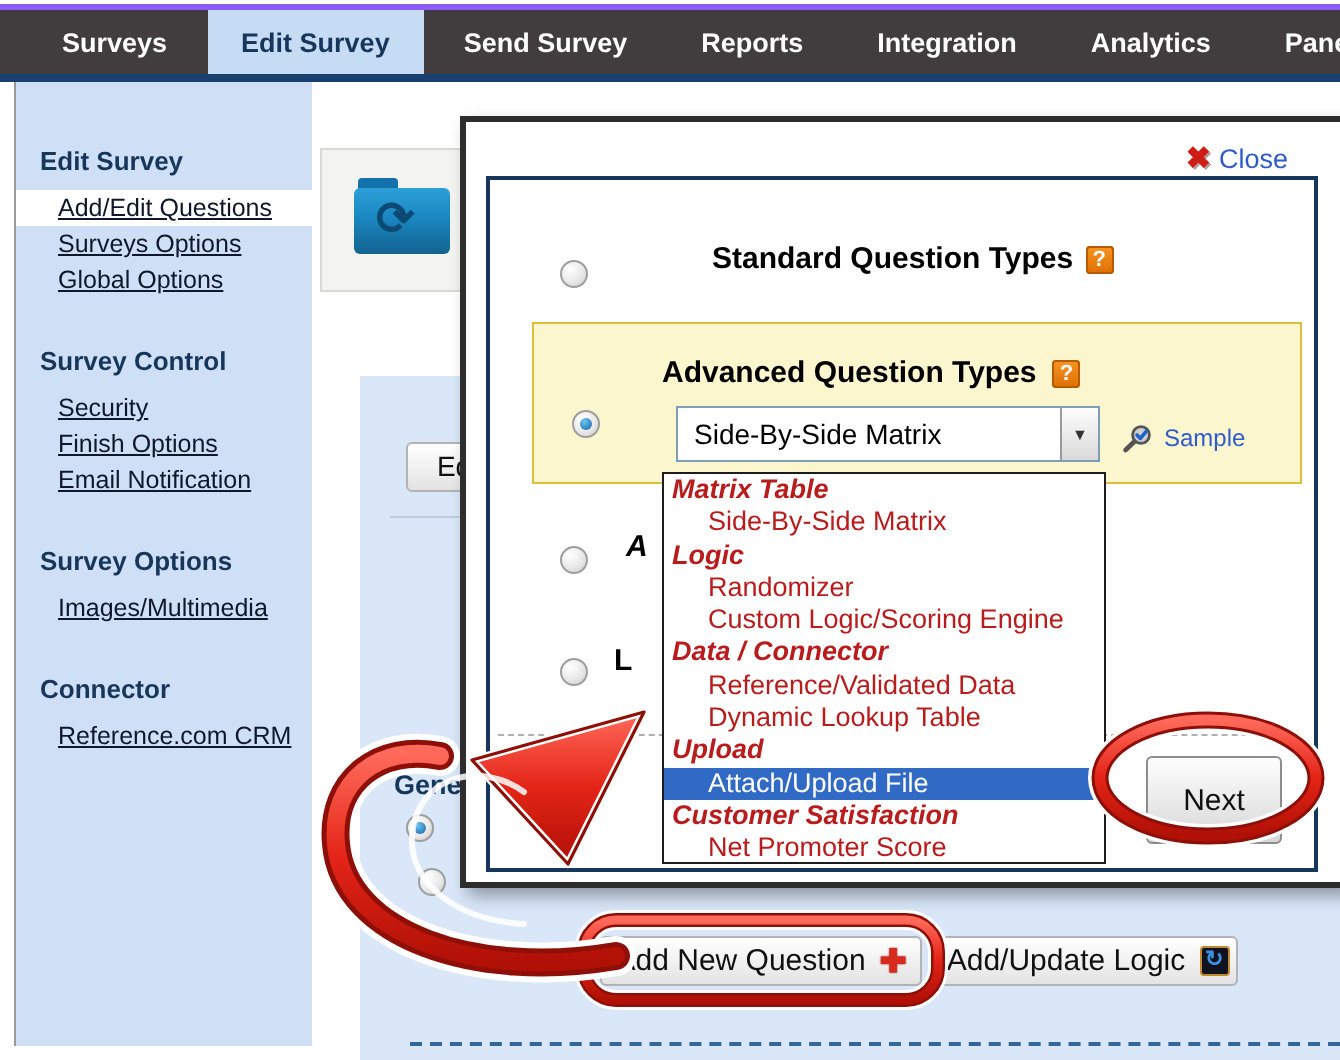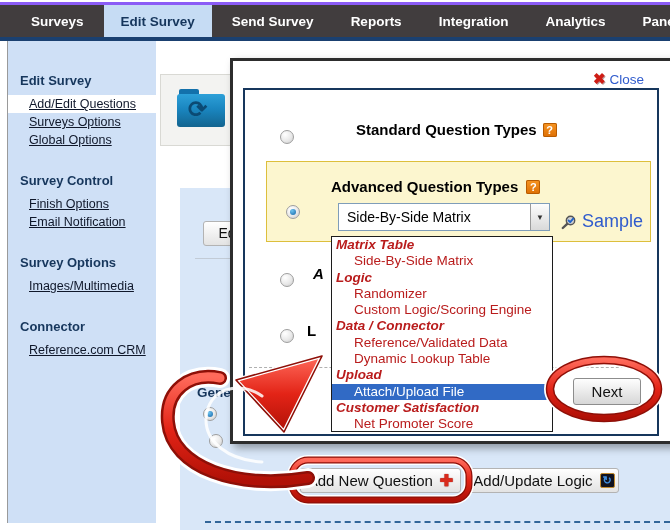--- a/index.html
+++ b/index.html
@@ -75,27 +75,27 @@
                 background:#fcf6cf; border:1px solid #ddbf3c; }
   .opt-label2 { position:absolute; left:98px; top:117px; font-size:15px; font-weight:bold; color:#000; display:flex; gap:8px; align-items:center; }
   .opt-radio2 { left:53px; top:144px; }
   .select-box { position:absolute; left:105px; top:142px; width:212px; height:28px; background:#fff;
                 border:1px solid #7f9db9; display:flex; align-items:center; cursor:pointer; }
   .select-val { flex:1; font-size:14px; color:#000; padding-left:8px; white-space:nowrap; overflow:hidden; }
   .select-arrow { width:19px; height:100%; border-left:1px solid #9a9a9a;
                   background:linear-gradient(180deg,#fdfdfd,#d9d9d9); display:flex; align-items:center;
                   justify-content:center; font-size:8px; color:#333; }
   .sample-wrap { position:absolute; left:328px; top:150px; display:flex; align-items:center; gap:5px; cursor:pointer; }
-  .sample-txt { color:#2f5bcd; font-size:18px; }
+  .sample-txt { color:#2f5bcd; font-size:12px; }
   .opt-radio3 { left:47px; top:212px; }
   .frag-a { position:absolute; left:80px; top:204px; font-size:15px; font-weight:bold; font-style:italic; color:#000; }
   .opt-radio4 { left:47px; top:268px; }
   .frag-l { position:absolute; left:74px; top:261px; font-size:15px; font-weight:bold; color:#000; }
   .modal-dashes { position:absolute; left:16px; top:306px; width:400px; border-top:1px dashed #b0b0b0; }
-  .next-btn { position:absolute; left:340px; top:317px; width:68px; height:27px;
+  .next-btn { position:absolute; left:340px; top:317px; width:68px; height:44px;
               background:linear-gradient(180deg,#fefefe,#d7d7d7); border:1px solid #8d8d8d;
               border-radius:3px; font-size:15px; color:#111; }
 
   
   .dd-list { position:absolute; left:98px; top:175px; width:222px; height:196px; background:#fff;
              border:1px solid #1c1c1c; overflow:hidden; }
   .dd-row { font-size:13.5px; height:16.3px; line-height:16px; color:#b91c1c; padding-left:22px;
             white-space:nowrap; cursor:pointer; }
   .dd-row.header { font-weight:bold; font-style:italic; padding-left:4px; }
   .dd-row.selected { background:#316ac5; color:#fff; }
@@ -121,20 +121,21 @@
 
   <div class="sidebar" id="sidebar">
       <div class="side-section">
         <div class="side-title">Edit Survey</div>
         <div class="side-item selected">Add/Edit Questions</div>
         <div class="side-item">Surveys Options</div>
         <div class="side-item">Global Options</div>
       </div>
       <div class="side-section">
         <div class="side-title">Survey Control</div>
+        <div class="side-item">Security</div>
         <div class="side-item">Finish Options</div>
         <div class="side-item">Email Notification</div>
       </div>
       <div class="side-section">
         <div class="side-title">Survey Options</div>
         <div class="side-item">Images/Multimedia</div>
       </div>
       <div class="side-section">
         <div class="side-title">Connector</div>
         <div class="side-item">Reference.com CRM</div>

